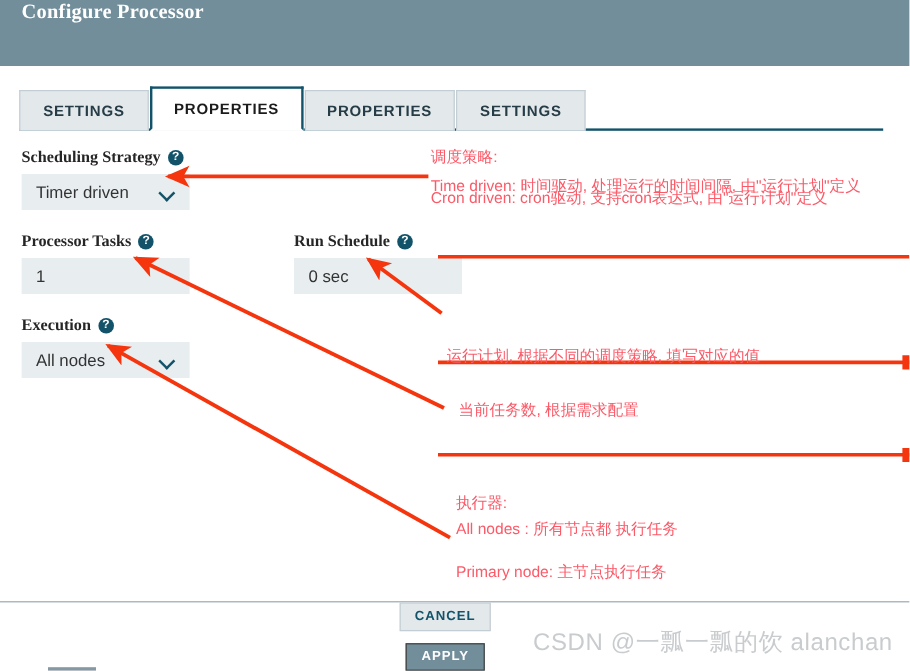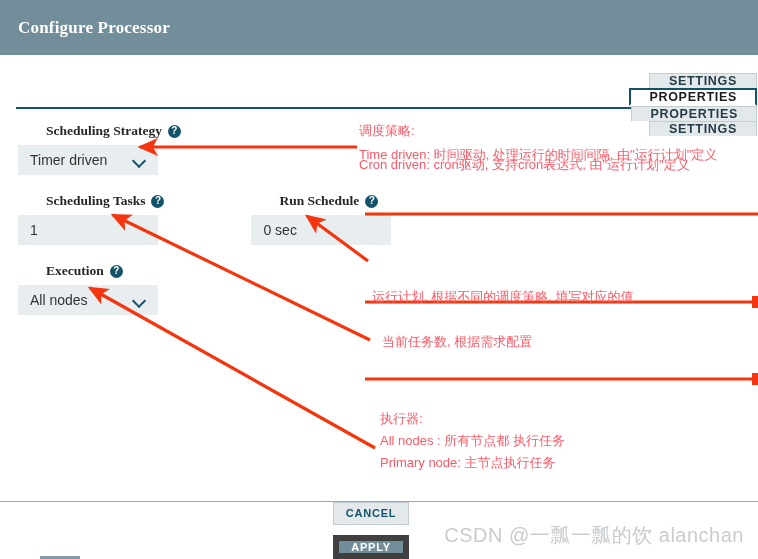--- a/index.html
+++ b/index.html
@@ -13,42 +13,40 @@
     font-family: "Liberation Sans", sans-serif;
     overflow: hidden;
     position: relative;
   }
 
   
   .dialog-header {
     height: 55px;
     background: #728e9b;
     display: flex;
-    align-items: center;
     padding-left: 18px;
     box-sizing: border-box;
   }
   .dialog-title {
     color: #ffffff;
     font-size: 17px;
     font-weight: bold;
     letter-spacing: .2px;
     font-family: "Liberation Serif", serif;
   }
 
   
   .tab-strip {
     position: relative;
     height: 36px;
     margin-top: 18px;
     padding-left: 16px;
     box-sizing: border-box;
     display: flex;
     align-items: flex-end;
-    flex-direction: column;
   }
   .tab-strip::after {
     content: "";
     position: absolute;
     left: 16px;
     right: 22px;
     bottom: 0;
     height: 2px;
     background: #12536a;
   }
@@ -87,21 +85,20 @@
   }
   .field-label {
     font-size: 13.5px;
     font-weight: bold;
     color: #262626;
     font-family: "Liberation Serif", serif;
     display: flex;
     align-items: center;
     gap: 6px;
     margin-bottom: 6px;
-    margin-left: 28px;
   }
   .help-icon {
     display: inline-flex;
     align-items: center;
     justify-content: center;
     width: 13px;
     height: 13px;
     border-radius: 50%;
     background: #12536a;
     color: #ffffff;
@@ -184,21 +181,21 @@
     box-sizing: border-box;
   }
   .btn-cancel {
     background: #e3e8eb;
     color: #12536a;
     border: 1px solid #c3cdd4;
   }
   .btn-apply {
     background: #728e9b;
     color: #ffffff;
-    border: 6px solid #404040;
+    border: 1px solid #404040;
   }
   .footer-scroll-mark {
     position: absolute;
     left: 40px;
     bottom: 0;
     width: 40px;
     height: 3px;
     background: #5d7684;
     opacity: .75;
   }
@@ -246,21 +243,21 @@
       <span class="help-icon">?</span>
     </div>
     <div class="input-box select">
       <span>Timer driven</span>
     </div>
   </div>
 
   <div class="row-two">
     <div>
       <div class="field-label">
-        <span>Scheduling Tasks</span>
+        <span>Processor Tasks</span>
         <span class="help-icon">?</span>
       </div>
       <div class="input-box">
         <span>1</span>
       </div>
     </div>
 
     <div>
       <div class="field-label">
         <span>Run Schedule</span>
@@ -326,21 +323,21 @@
 <div class="anno-text" style="left:359px; top:122px;">调度策略:</div>
 <div class="anno-text" style="left:359px; top:146px;">Time driven: 时间驱动, 处理运行的时间间隔, 由"运行计划"定义</div>
 <div class="anno-text" style="left:359px; top:156px;">Cron driven: cron驱动, 支持cron表达式, 由"运行计划"定义</div>
 
 <div class="anno-text" style="left:372px; top:258px;margin-top:30px;">运行计划, 根据不同的调度策略, 填写对应的值</div>
 
 <div class="anno-text" style="left:382px; top:333px;">当前任务数, 根据需求配置</div>
 
 <div class="anno-text" style="left:380px; top:410px;">执行器:</div>
 <div class="anno-text" style="left:380px; top:432px;">All nodes : 所有节点都 执行任务</div>
-<div class="anno-text" style="left:380px; top:454px;">Primary node:  主节点执行任务</div>
+<div class="anno-text" style="left:380px; top:468px;">Primary node:  主节点执行任务</div>
 
 <div class="footer">
   <div class="footer-scroll-mark"></div>
   <div class="btn btn-cancel">
     <span>CANCEL</span>
   </div>
   <div class="btn btn-apply">
     <span>APPLY</span>
   </div>
 </div>

